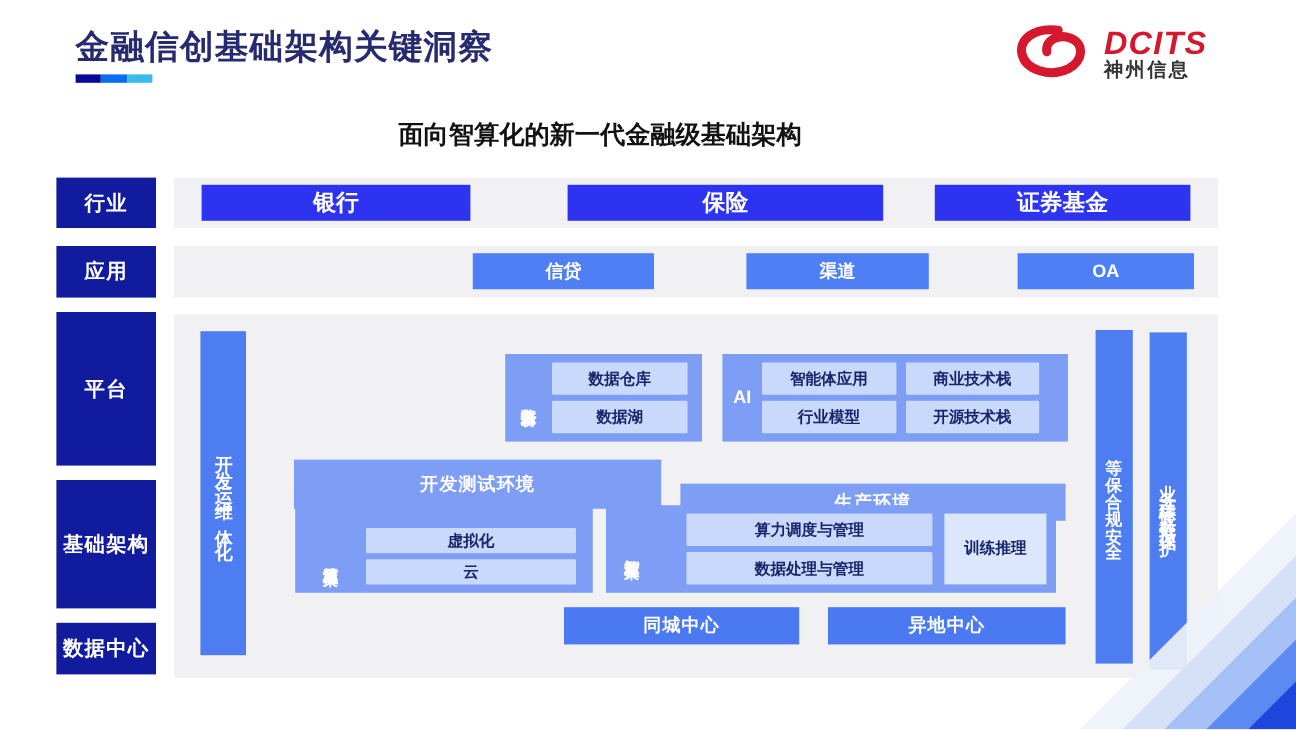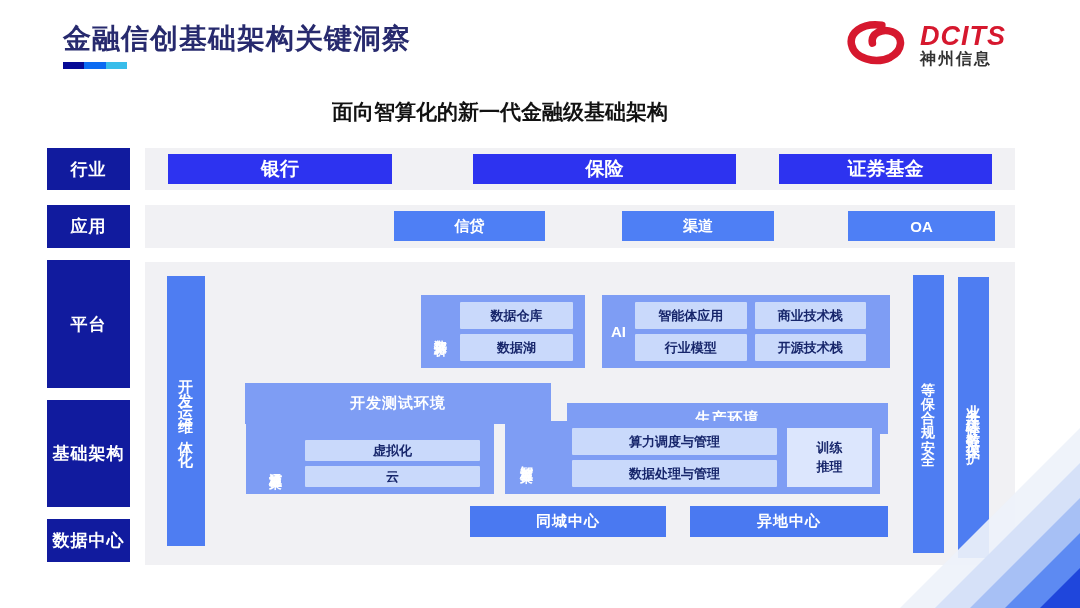--- a/index.html
+++ b/index.html
@@ -43,21 +43,21 @@
         display:flex;align-items:center;justify-content:center;border-radius:1px;}
   .chip-col{flex:1;display:flex;flex-direction:column;justify-content:center;gap:5px;}
   .chip-col .chip{height:27px;}
 
   .wide-bar{background:#7e9df4;color:#fff;font-weight:bold;font-size:15px;
             display:flex;align-items:center;justify-content:center;letter-spacing:1px;}
   .center-bar{background:#4a79f1;color:#fff;font-weight:bold;font-size:15px;
               display:flex;align-items:center;justify-content:center;letter-spacing:1px;}
 
   .train-chip{background:#dce6fd;color:#17266b;font-weight:bold;font-size:13px;
-              display:flex;flex-direction:column;align-items:center;justify-content:center;line-height:1.4;}
+              display:flex;flex-direction:row;align-items:center;justify-content:center;line-height:1.4;}
 </style>
 </head>
 <body>
 
 <div class="slide">
 
   <div class="abs page-title" style="left:63px;top:20px;">金融信创基础架构关键洞察</div>
   <div class="abs accent-bar" style="left:63px;top:62px;width:64px;">
     <span class="seg1"></span>
     <span class="seg2"></span>

